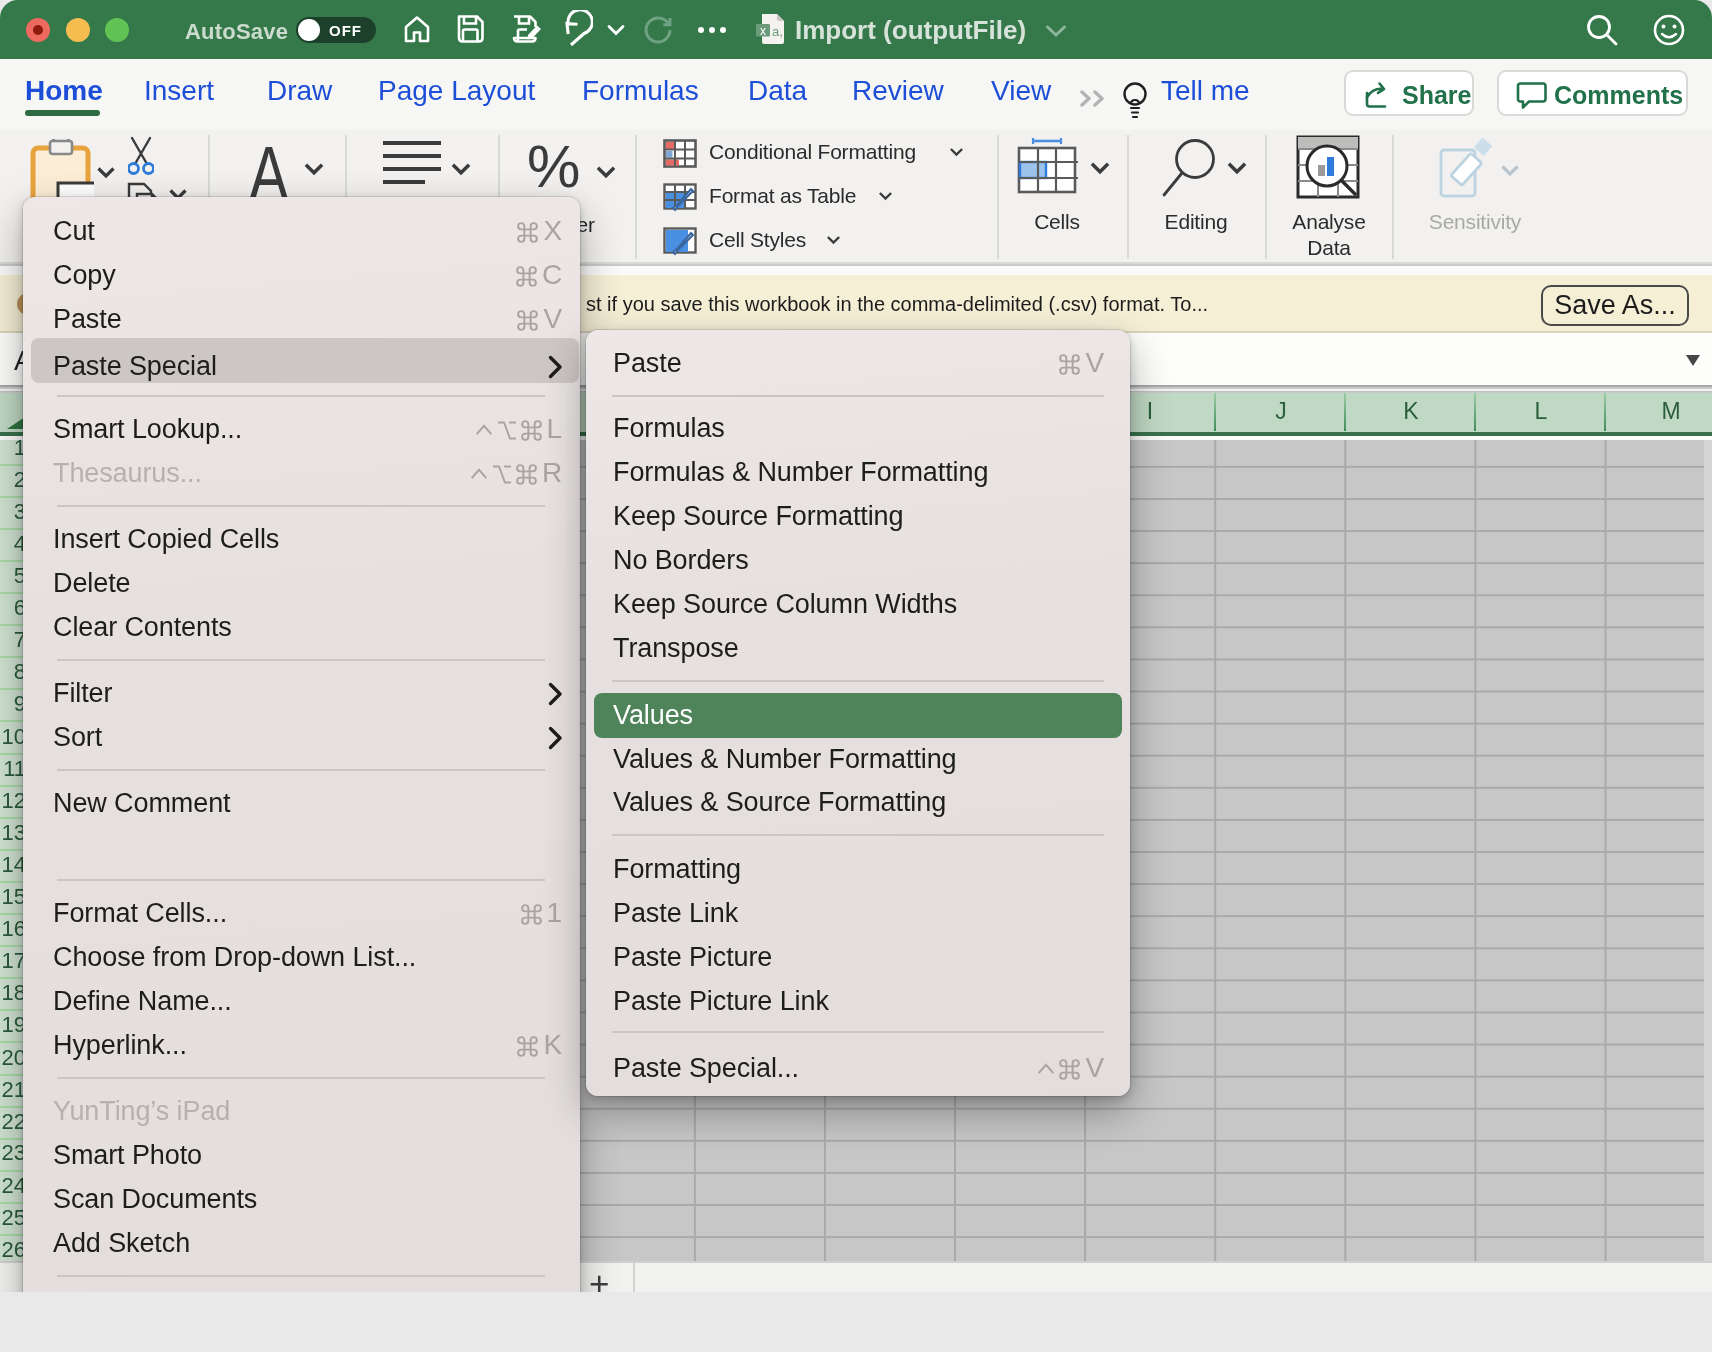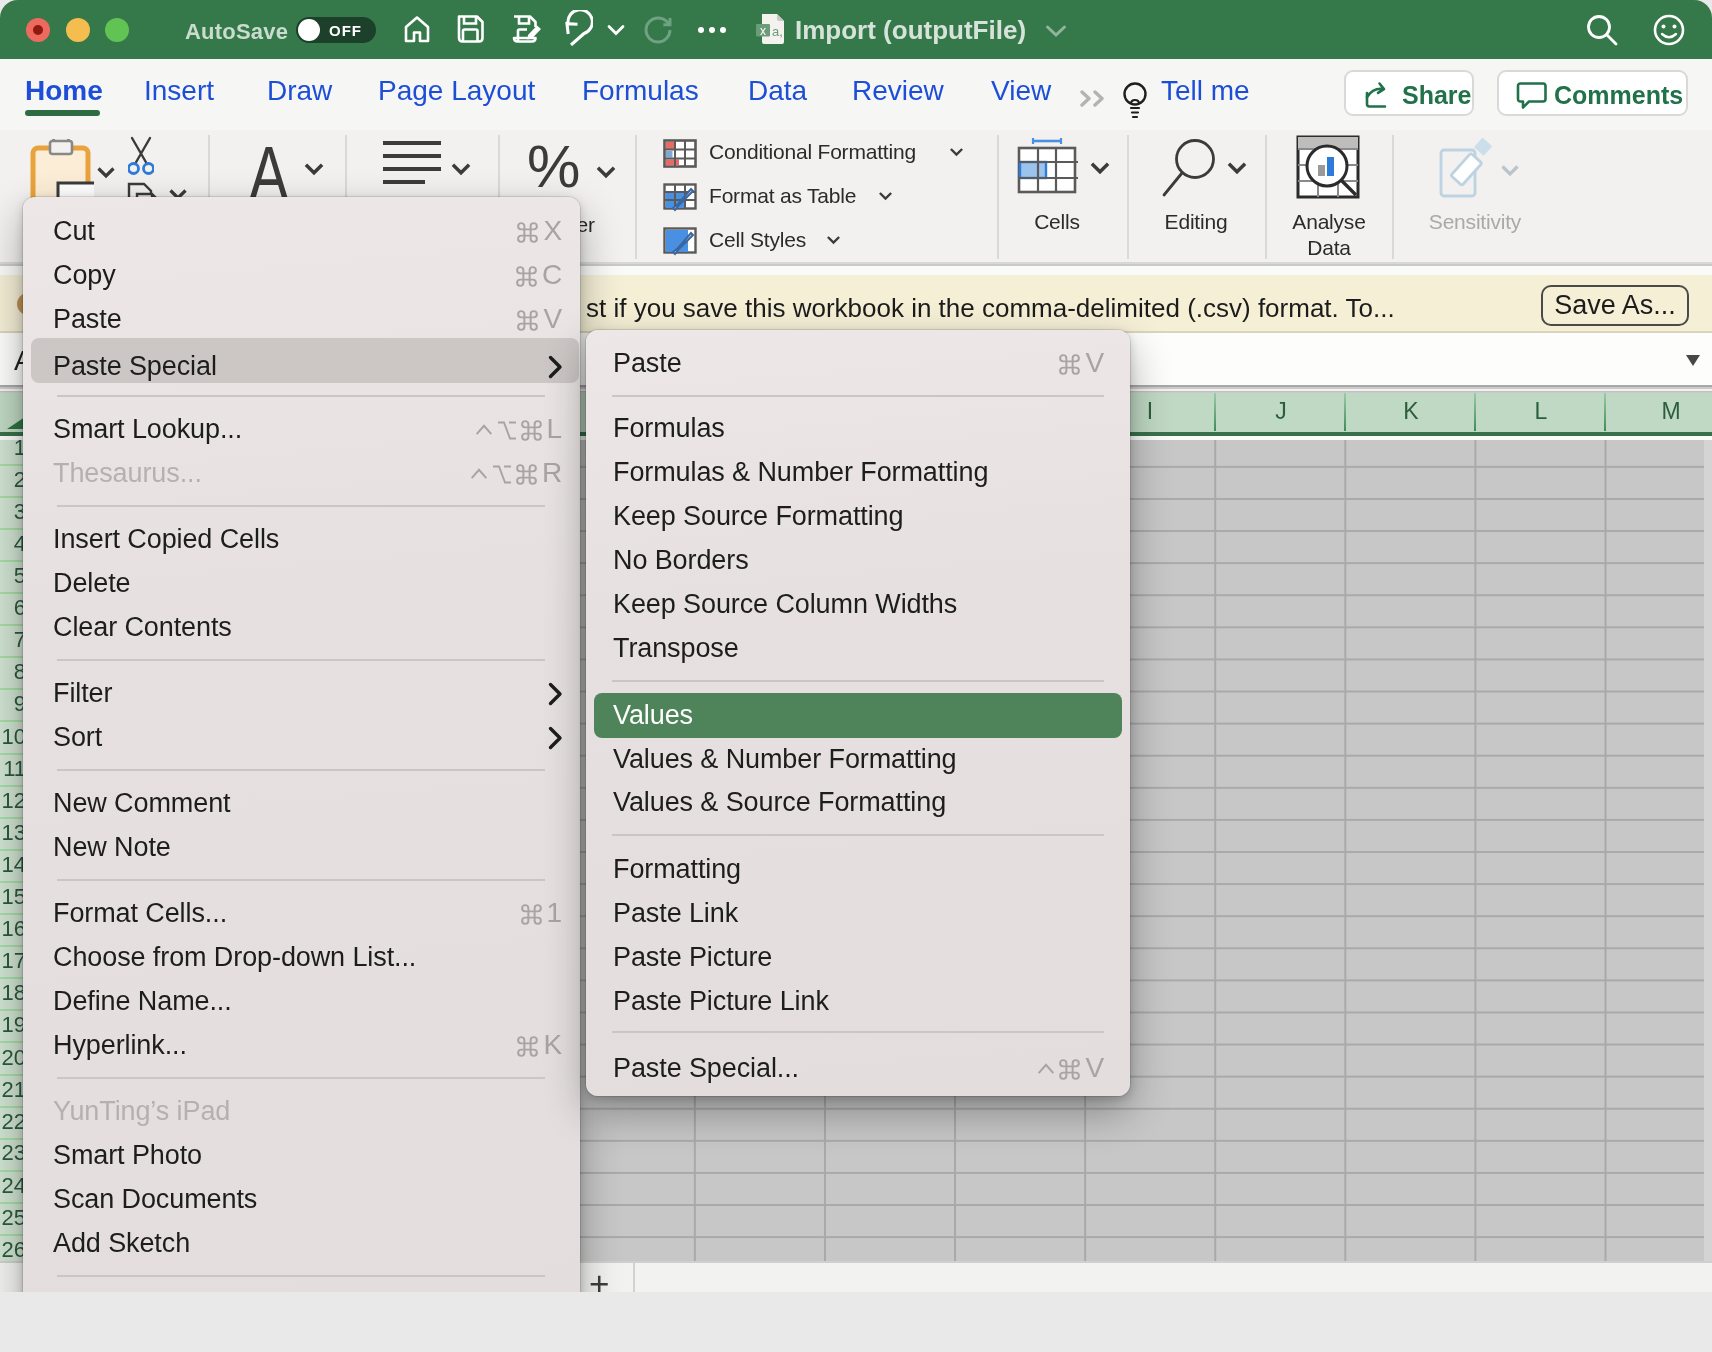--- a/index.html
+++ b/index.html
@@ -26,21 +26,21 @@
 #home-ul { position:absolute; left:25px; top:51px; width:75px; height:6px; border-radius:3px; background:#2E6B42; }
 .btn { position:absolute; top:11px; height:46px; border:2px solid #D9D9D7; border-radius:9px; background:#fff; color:#21714A; font-weight:bold; font-size:25px; }
 
 #ribbon { position:absolute; left:0; top:130px; width:1712px; height:134px; background:#F2F1EF; border-bottom:2px solid #D8D8D6; }
 #ribbon-strip { position:absolute; left:0; top:266px; width:1712px; height:9px; background:#FAFAF8; }
 .rsep { position:absolute; top:5px; width:2px; height:124px; background:#D9D9D7; }
 .rlabel { position:absolute; font-size:21px; color:#2b2b2b; white-space:nowrap; letter-spacing:-0.2px; }
 .chev { stroke:#3b3b3b; stroke-width:3.2; fill:none; }
 
 #ybar { position:absolute; left:0; top:275px; width:1712px; height:58px; background:#F5EFD6; border-bottom:2px solid #DAD4BC; }
-#ybar .msg { position:absolute; left:586px; top:18px; font-size:26px; color:#1c1c1c; }
+#ybar .msg { position:absolute; left:586px; top:18px; font-size:20px; color:#1c1c1c; }
 #saveas { position:absolute; left:1541px; top:10px; width:148px; height:41px; border:2.5px solid #4a4a48; border-radius:10px; font-size:27px; color:#1c1c1c; text-align:center; line-height:36px; }
 
 #fbar { position:absolute; left:0; top:333px; width:1712px; height:54px; background:#FDFDFC; border-bottom:2px solid #A8A8A8; }
 #fgap { position:absolute; left:0; top:389px; width:1712px; height:3px; background:#F2F2F0; border-bottom:1px solid #C0C0C0; }
 
 #colhead { position:absolute; left:0; top:393px; width:1712px; height:39px; background:#C0D9C4; }
 #colhead .cl { position:absolute; top:5px; width:60px; text-align:center; font-size:23px; color:#2B5F3C; }
 #colhead .cb { position:absolute; top:0; width:2px; height:38px; background:linear-gradient(#9CCBA6,#3F8D58); }
 #greenline { position:absolute; left:0; top:432px; width:1712px; height:4px; background:#39714B; }
 #whiteline { position:absolute; left:0; top:436px; width:1712px; height:4px; background:#FCFCFA; }
@@ -452,23 +452,20 @@
     <div class="mi " style="top:518px;">
         <span class="t">Sort</span>
         <svg class="abs" style="right:1px;top:11px" width="15" height="24" viewBox="0 0 15 24">
           <path d="M2.5 2.5 L12 12 L2.5 21.5" fill="none" stroke="#1d1d1b" stroke-width="3.4" stroke-linecap="round" stroke-linejoin="round"></path>
         </svg>
       </div>
     <div class="msep" style="top:572px;left:34px;width:488px"></div>
     <div class="mi " style="top:584px;">
         <span class="t">New Comment</span>
       </div>
-    <div class="mi " style="top:628px;">
-        <span class="t">New Note</span>
-      </div>
     <div class="msep" style="top:682px;left:34px;width:488px"></div>
     <div class="mi " style="top:694px;">
         <span class="t">Format Cells...</span>
         <span class="s"><svg style="vertical-align:-5px" width="25" height="25" viewBox="0 0 24 24">
             <path d="M15 6v12a3 3 0 1 0 3-3H6a3 3 0 1 0 3 3V6a3 3 0 1 0-3 3h12a3 3 0 1 0-3-3" fill="none" stroke="#A9A4A3" stroke-width="1.9"></path>
           </svg><span class="sl">1</span></span>
       </div>
     <div class="mi " style="top:738px;">
         <span class="t">Choose from Drop-down List...</span>
       </div>

